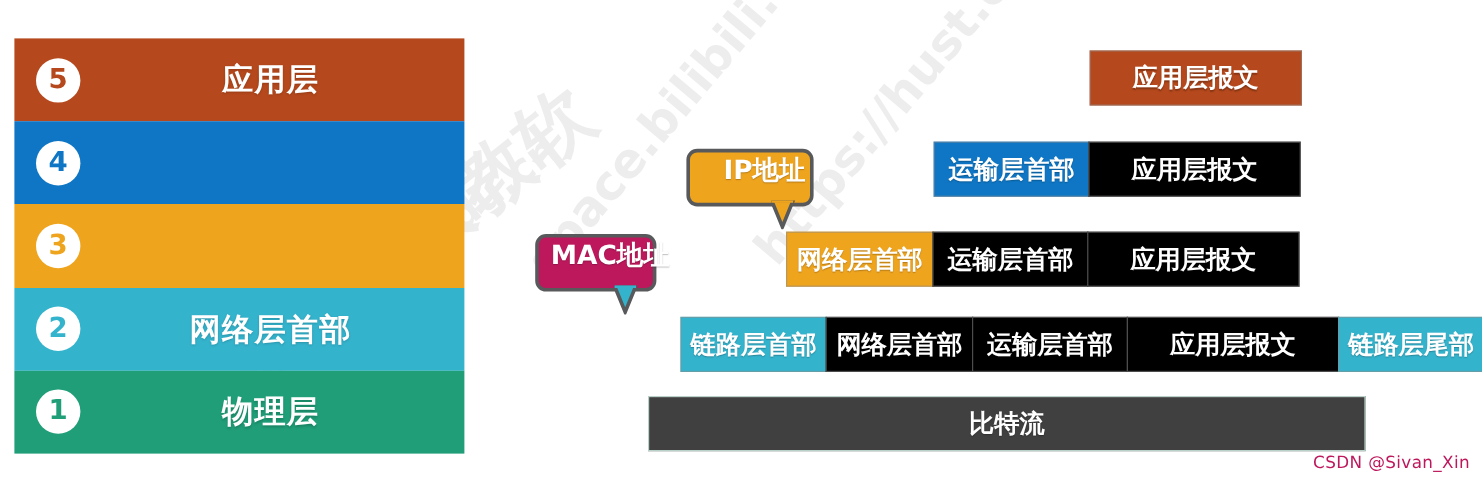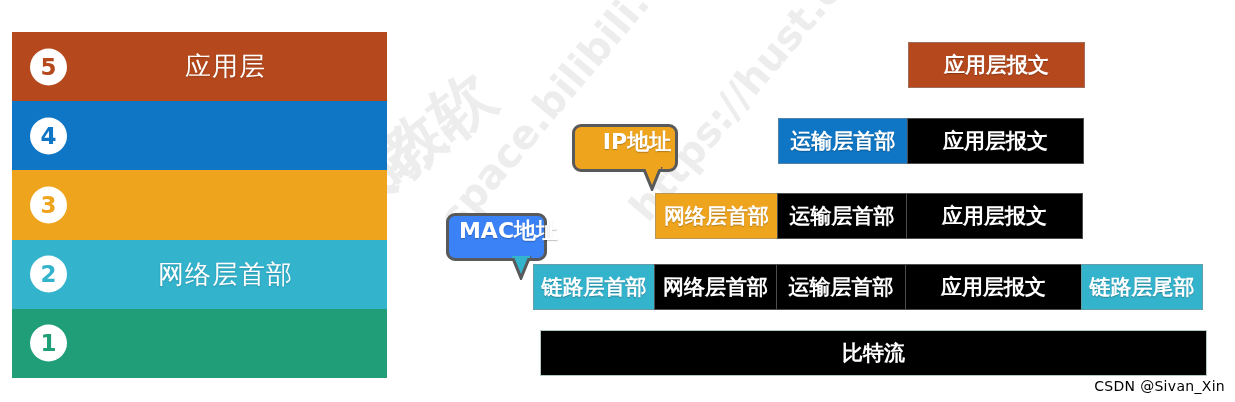--- a/index.html
+++ b/index.html
@@ -21,21 +21,21 @@
   .stack{position:absolute;left:12px;top:32px;width:375px;height:346px;}
   .layer{position:relative;height:69.2px;display:flex;align-items:center;}
   .badge{
     position:absolute;left:18px;top:50%;transform:translateY(-50%);
     width:37px;height:37px;border-radius:50%;background:#ffffff;
     display:flex;align-items:center;justify-content:center;
     font-size:23px;font-weight:700;line-height:1;
   }
   .lname{
     width:100%;text-align:center;padding-left:52px;box-sizing:border-box;
-    color:#ffffff;font-size:26px;font-weight:400;letter-spacing:1px;
+    color:#ffffff;font-size:26px;font-weight:700;letter-spacing:1px;
     text-shadow:0 1px 2px rgba(0,0,0,.18);
   }
 
   
   .row{position:absolute;display:flex;height:46px;}
   .seg{
     display:flex;align-items:center;justify-content:center;
     color:#ffffff;font-size:21px;font-weight:700;
     box-sizing:border-box;white-space:nowrap;
     border:1px solid rgba(140,140,140,.55);
@@ -54,21 +54,21 @@
     padding-left:24px;
   }
   .callout .tail{
     position:absolute;right:14px;bottom:-20px;width:18px;height:22px;
   }
   .callout .tail svg{display:block;}
 
   
   .credit{
     position:absolute;right:10px;top:378px;
-    color:#000000;font-size:14px;font-family:"DejaVu Sans","Liberation Sans",sans-serif;
+    color:#be185d;font-size:14px;font-family:"DejaVu Sans","Liberation Sans",sans-serif;
     letter-spacing:.3px;
   }
 </style>
 </head>
 <body>
 
 <div class="stage">
 
   <div class="wm wm-cn" style="left:210px;top:250px;transform:rotate(-38deg);">湖科大教软</div>
   <div class="wm wm-url" style="left:430px;top:210px;transform:rotate(-50deg);">space.bilibili.com</div>
@@ -100,20 +100,21 @@
       <div class="badge" style="color:#34b3cd;">
         <span>2</span>
       </div>
       <div class="lname">网络层首部</div>
     </div>
 
     <div class="layer" style="background:#1f9e78;">
       <div class="badge" style="color:#1f9e78;">
         <span>1</span>
       </div>
+      <div class="lname">物理层</div>
     </div>
 
   </div>
 
   <div class="row" style="left:908px;top:42px;">
     <div class="seg" style="background:#b5481c;width:177px;">
       <span>应用层报文</span>
     </div>
   </div>
 
@@ -132,54 +133,54 @@
     </div>
     <div class="seg" style="background:#000000;width:130px;">
       <span>运输层首部</span>
     </div>
     <div class="seg" style="background:#000000;width:177px;">
       <span>应用层报文</span>
     </div>
   </div>
 
   <div class="row" style="left:533px;top:264px;">
-    <div class="seg" style="background:#34b3cd;width:122px;">
+    <div class="seg" style="background:#34b3cd;width:122px;margin-left:34px;">
       <span>链路层首部</span>
     </div>
     <div class="seg" style="background:#000000;width:123px;">
       <span>网络层首部</span>
     </div>
     <div class="seg" style="background:#000000;width:130px;">
       <span>运输层首部</span>
     </div>
     <div class="seg" style="background:#000000;width:177px;">
       <span>应用层报文</span>
     </div>
     <div class="seg" style="background:#34b3cd;width:122px;">
       <span>链路层尾部</span>
     </div>
   </div>
 
   <div class="row" style="left:540px;top:330px;">
-    <div class="seg" style="background:#000000;width:667px;border-color:rgba(200,225,215,.9);">
+    <div class="seg" style="background:#404040;width:598px;border-color:rgba(200,225,215,.9);">
       <span>比特流</span>
     </div>
   </div>
 
   <div class="callout" style="left:572px;top:124px;width:106px;height:48px;background:#efa41e;">
     <span>IP地址</span>
     <span class="tail">
       <svg width="20" height="24" viewBox="0 0 20 24">
         <path d="M0,0 L18,0 L9,22 Z" fill="#efa41e" stroke="#58595b" stroke-width="3"></path>
         <path d="M0,-2 L18,-2 L18,2 L0,2 Z" fill="#efa41e"></path>
       </svg>
     </span>
   </div>
 
-  <div class="callout" style="left:446px;top:213px;width:101px;height:48px;background:#3b82f6;">
+  <div class="callout" style="left:446px;top:195px;width:101px;height:48px;background:#be185d;">
     <span>MAC地址</span>
     <span class="tail">
       <svg width="20" height="24" viewBox="0 0 20 24">
         <path d="M0,0 L18,0 L9,22 Z" fill="#34b3cd" stroke="#58595b" stroke-width="3"></path>
         <path d="M0,-2 L18,-2 L18,2 L0,2 Z" fill="#34b3cd"></path>
       </svg>
     </span>
   </div>
 
   <div class="credit">CSDN @Sivan_Xin</div>

